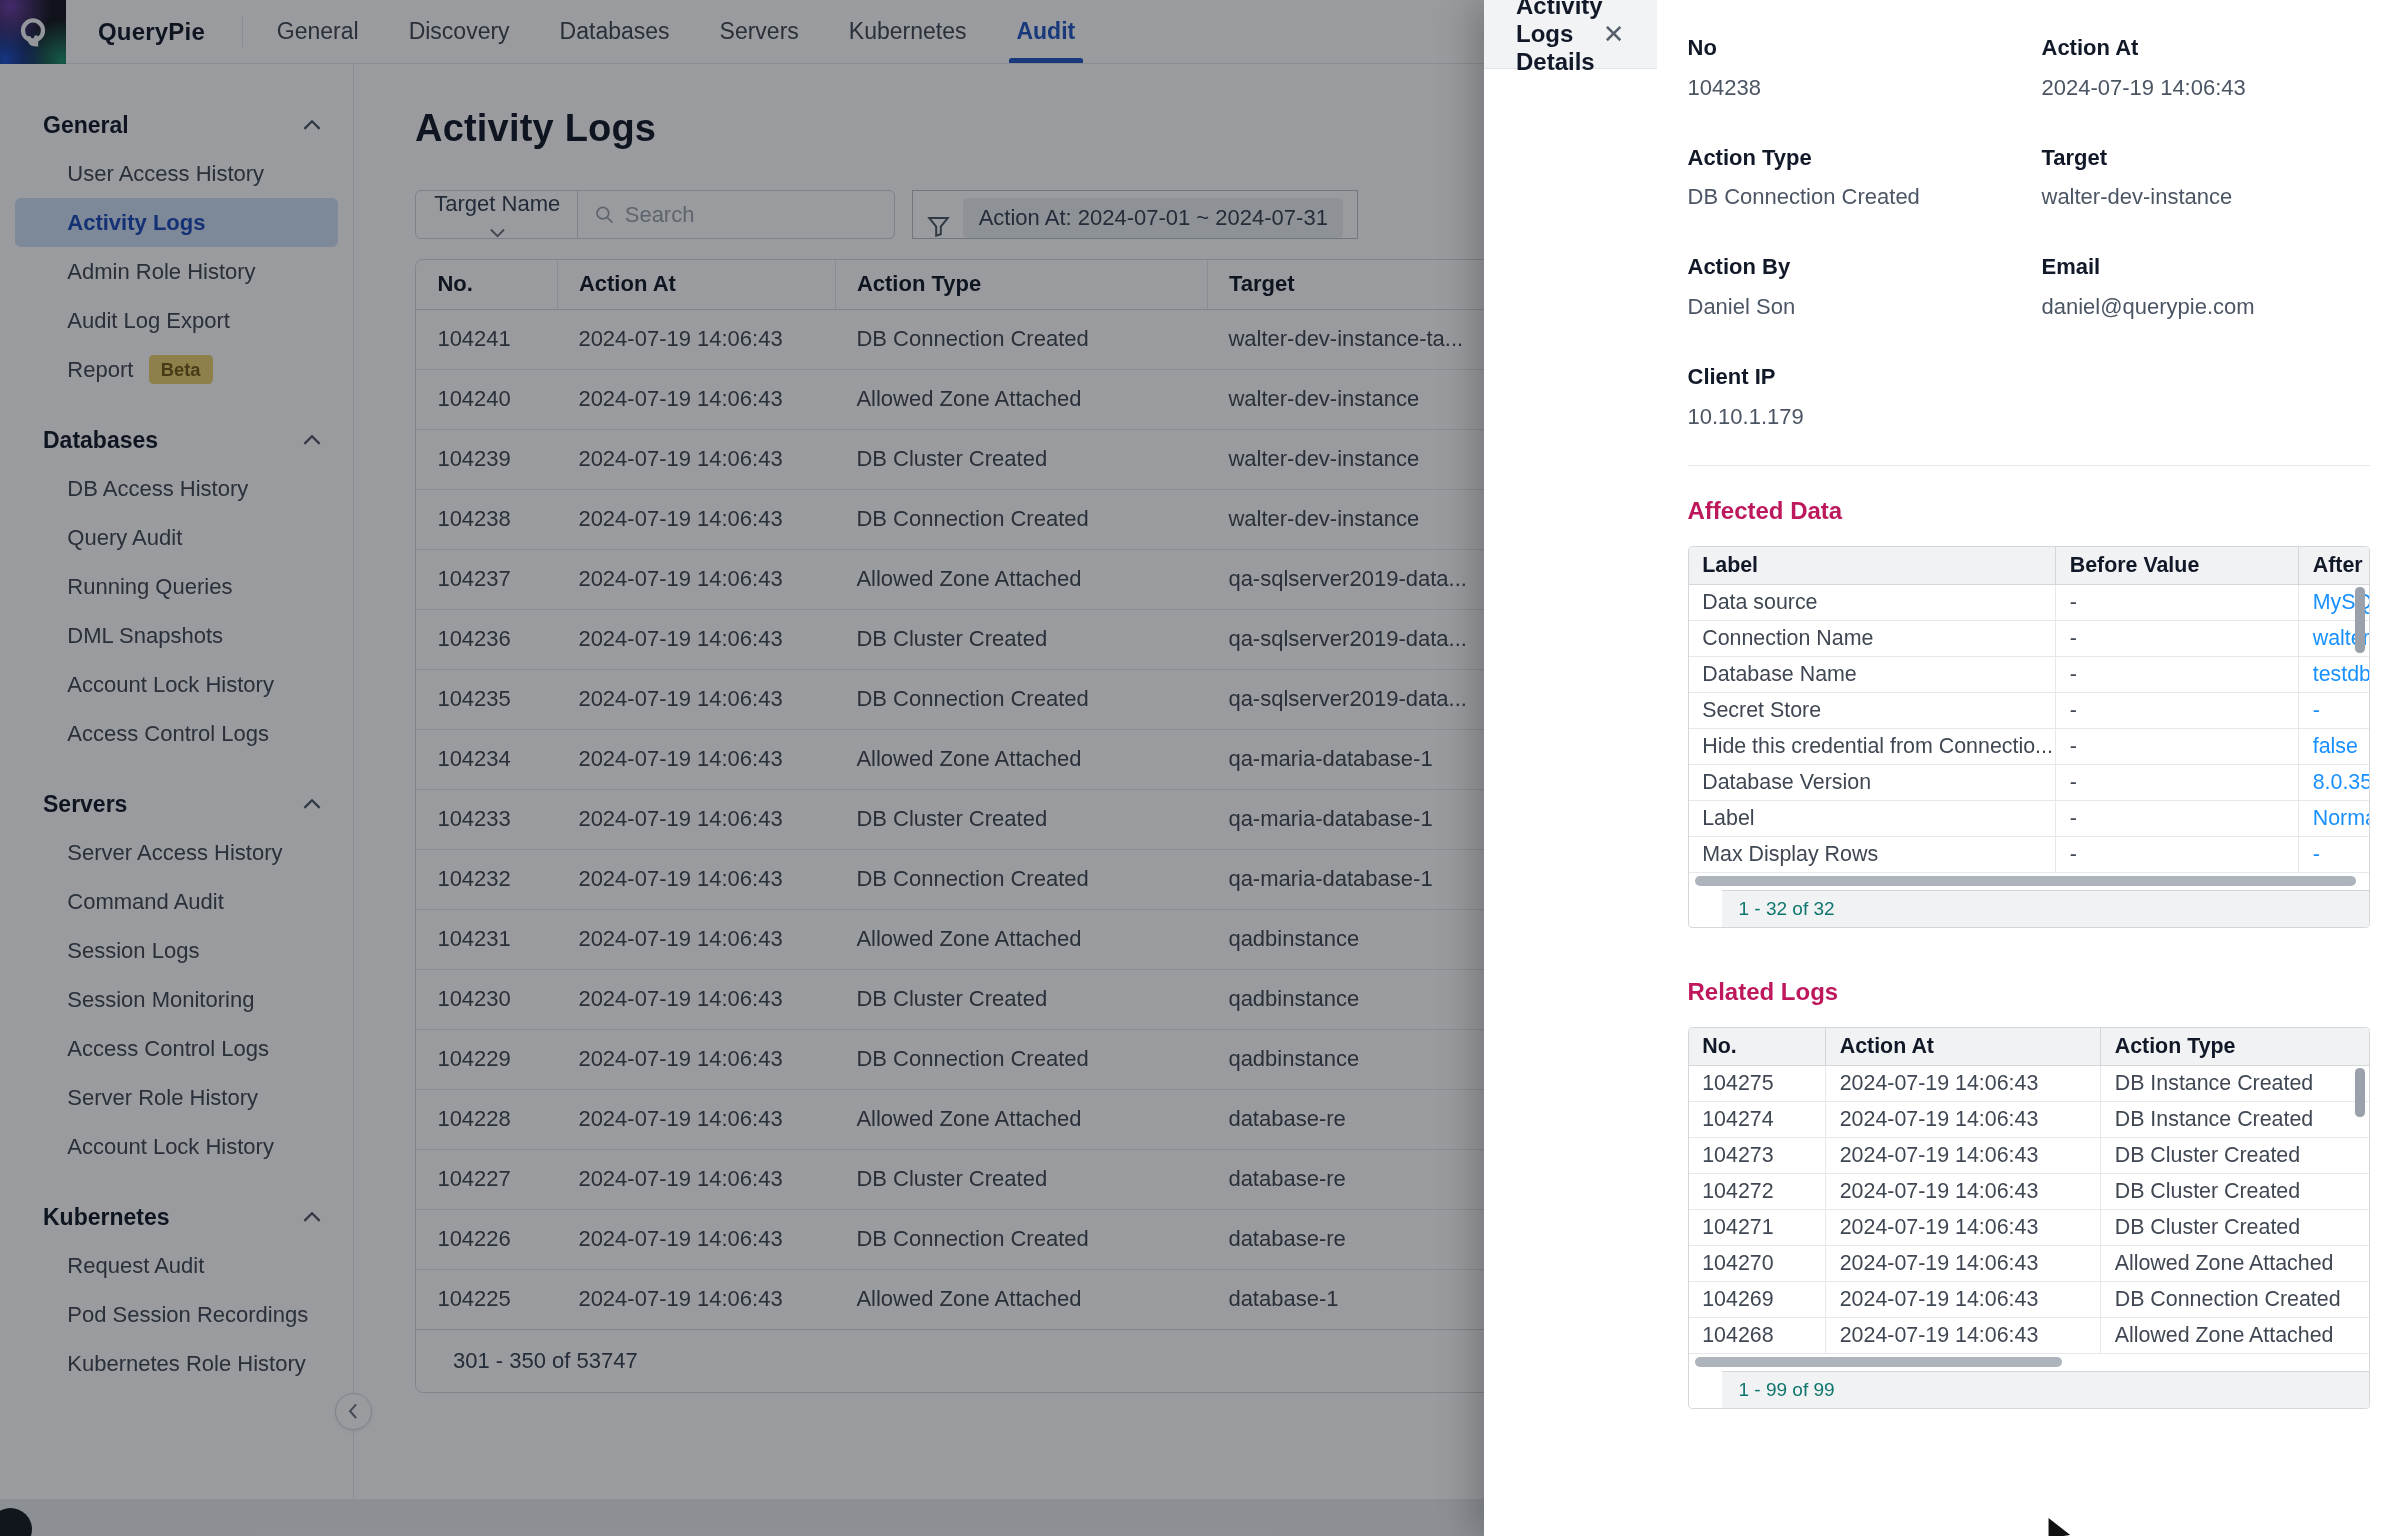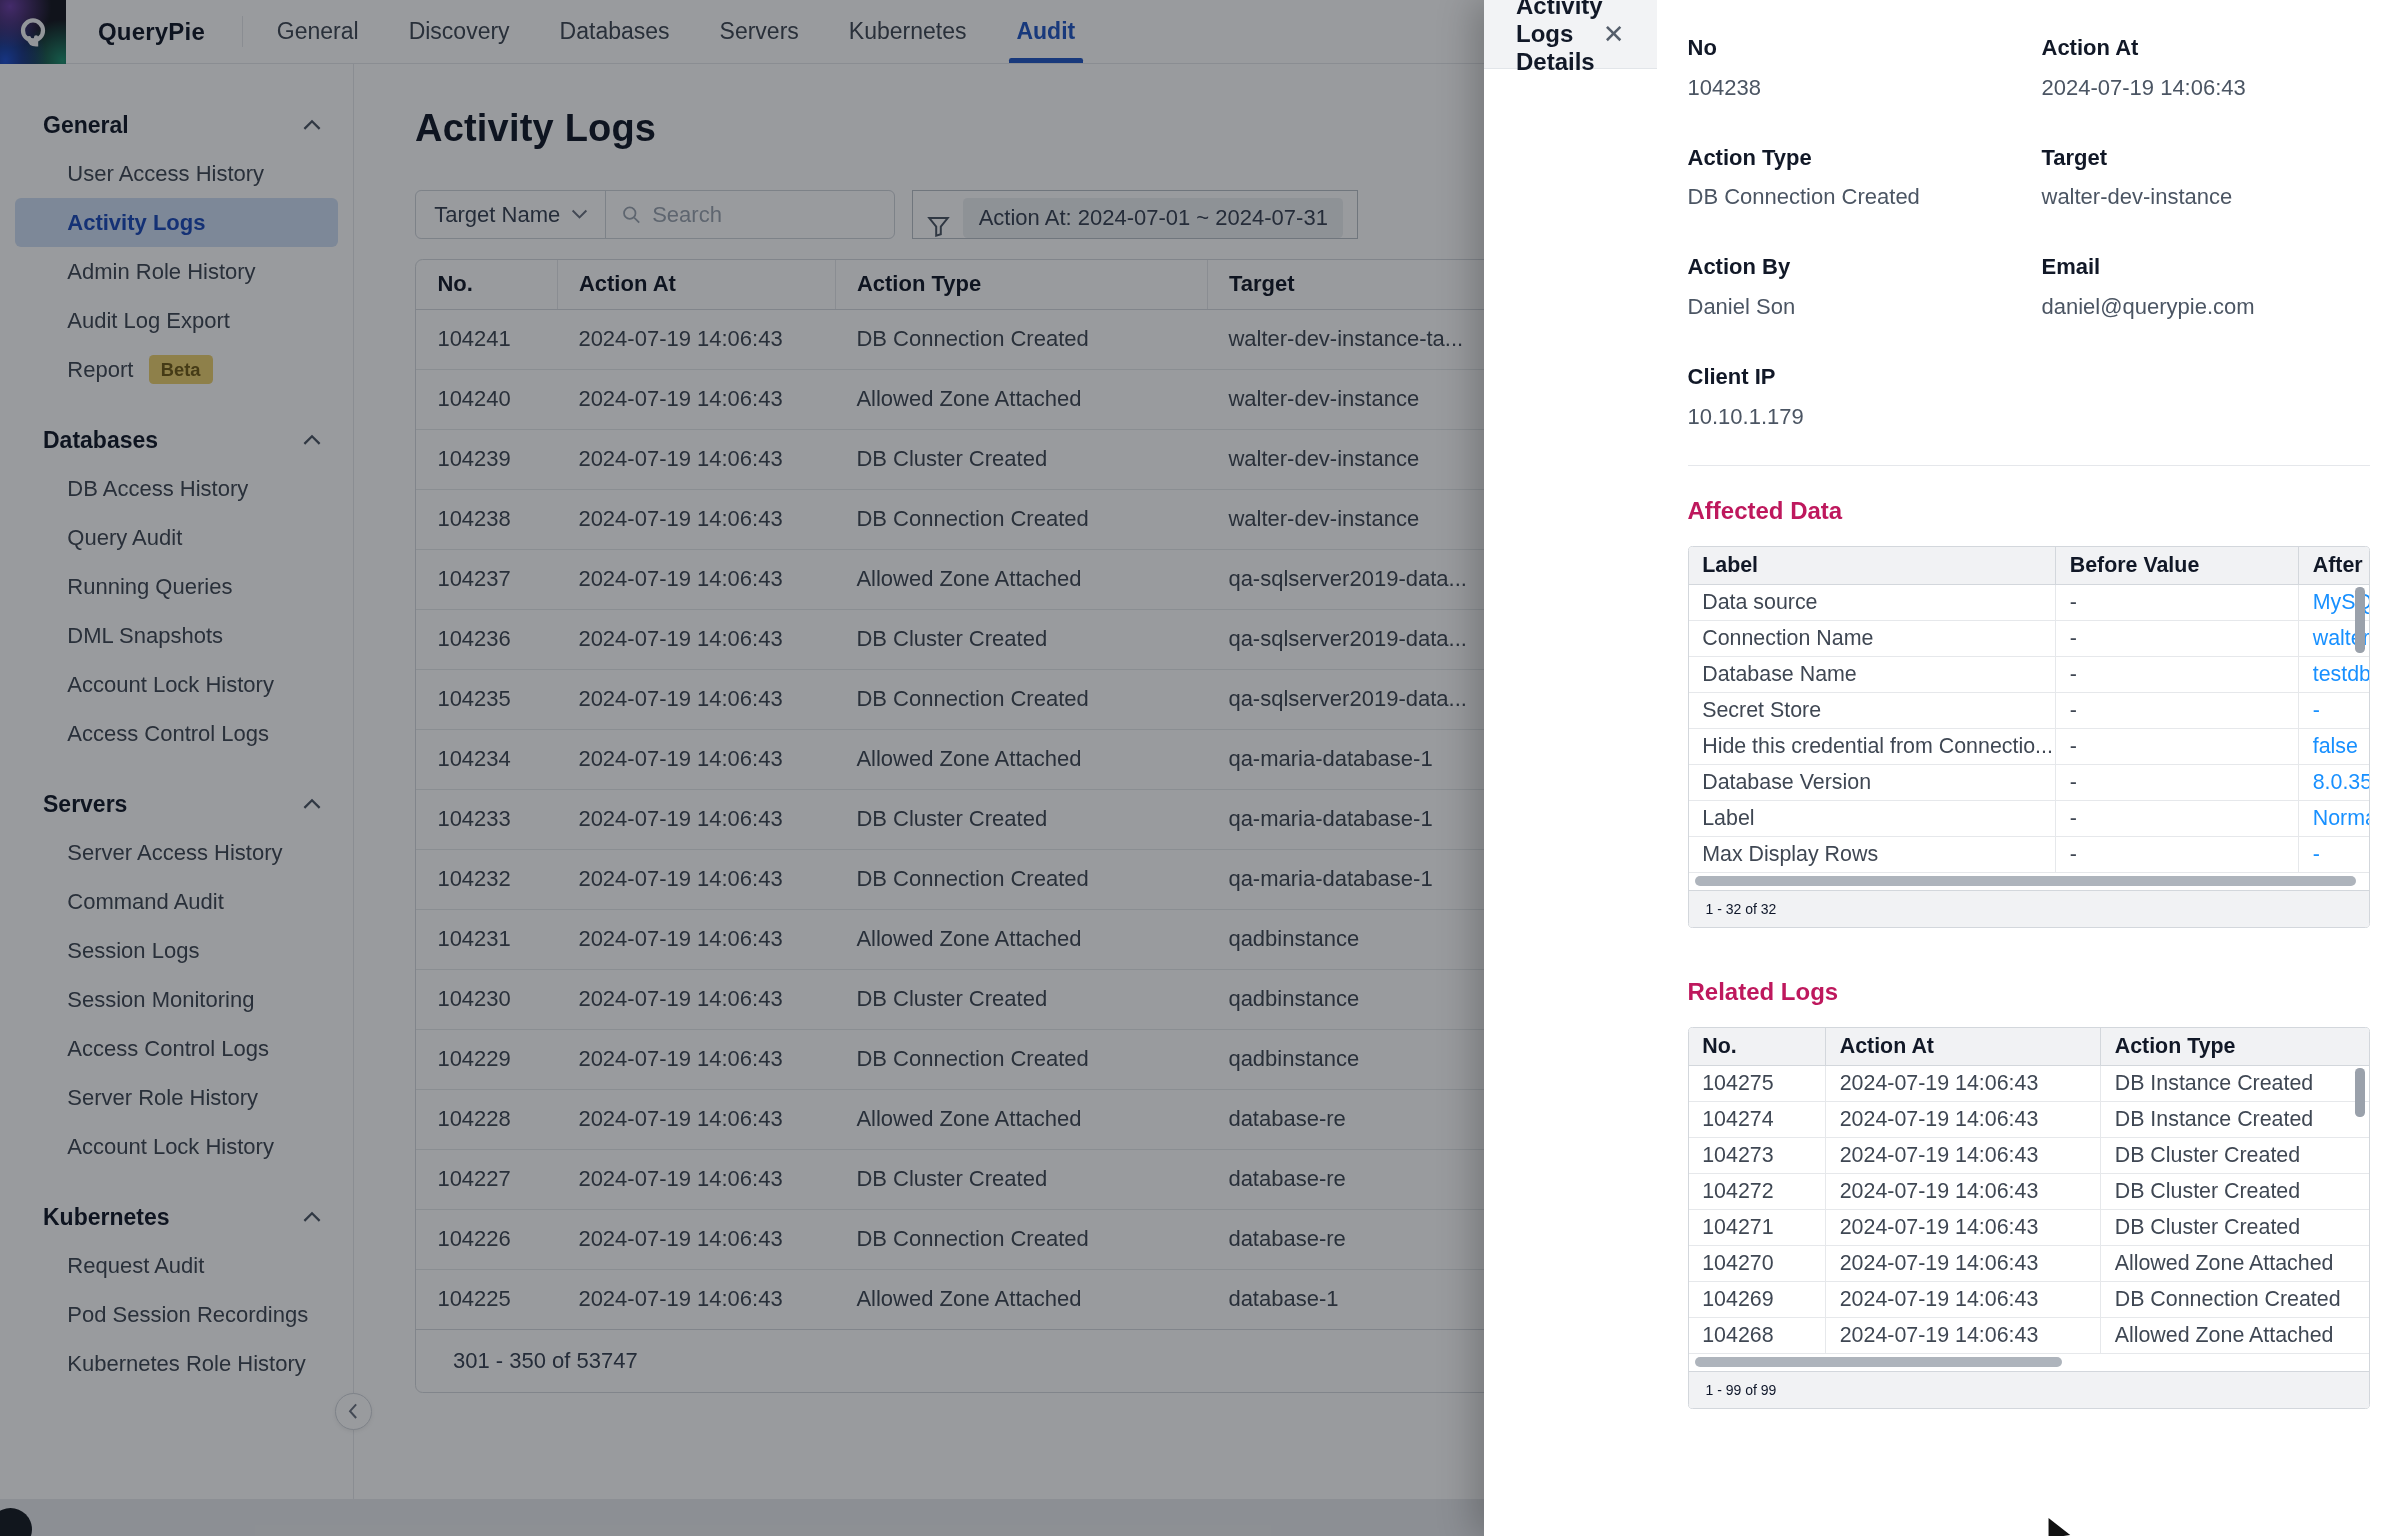--- a/index.html
+++ b/index.html
@@ -39,21 +39,21 @@
            padding:3.1px 12.2px; border-radius:4.6px; }
 
   
   .main { position:absolute; top:64px; left:354px; right:0; bottom:38px; background:#fff;
           padding:43px 0 0 61px; overflow:hidden; z-index:1; }
   .page-title { font-size:38px; font-weight:700; color:#111827; letter-spacing:0.2px; }
   .filter-row { display:flex; align-items:center; gap:17px; margin-top:40px; }
   .search-combo { display:flex; align-items:stretch; width:480px; height:49px;
                   border:0.8px solid #cfd4da; border-radius:6.1px; background:#fff; overflow:hidden; }
   .combo-left { display:flex; align-items:center; gap:10.7px; padding:0 17px 0 18.3px;
-                border-right:0.8px solid #cfd4da; font-size:22px; color:#374151; cursor:pointer; white-space:nowrap; }
+                border-right:0.8px solid #cfd4da; font-size:22px; color:#374151; cursor:pointer; white-space:nowrap;flex-direction:column; }
   .combo-search { display:flex; align-items:center; gap:10.7px; padding:0 15.3px; flex:1; }
   .combo-search input { border:none; outline:none; font-size:22px; color:#374151; width:100%;
                         font-family:"Liberation Sans","DejaVu Sans",sans-serif; background:transparent; }
   .combo-search input::placeholder { color:#9aa3af; }
   .filter-chip-box { display:flex; align-items:flex-end; gap:13.7px; height:49px; padding:0 13.7px;
                      border:0.8px solid #b9bfc7; border-radius:0; background:#fff; cursor:pointer; }
   .chip { background:#edeff2; border-radius:4.6px; padding:6.9px 15.3px; font-size:22px; color:#374151; white-space:nowrap; }
 
   .table-card { width:1375px; margin-top:20px; border:0.8px solid #d6dade; border-radius:7.6px; background:#fff; }
   table.main-table { width:100%; border-collapse:collapse; table-layout:fixed; }
@@ -100,21 +100,21 @@
   .panel-table th { height:37px; background:#f1f2f4; text-align:left; font-size:21.4px; font-weight:600;
                     color:#111827; padding:0 0 0 13.7px; border-bottom:0.8px solid #d3d7dc; border-left:0.8px solid #d3d7dc; white-space:nowrap; overflow:hidden; }
   .panel-table th:first-child { border-left:none; }
   .panel-table td { height:36px; font-size:21.4px; color:#3f4753; padding:0 0 0 13.7px;
                     border-bottom:0.8px solid #e6e8eb; border-left:0.8px solid #e6e8eb; white-space:nowrap; overflow:hidden; }
   .panel-table td:first-child { border-left:none; }
   .panel-table td.after-val { color:#1890ff; }
   .hscroll { height:17px; display:flex; align-items:center; padding:0 6.1px; }
   .hscroll .thumb { height:10.7px; border-radius:5.3px; background:#aeb4bc; }
   .panel-card-footer { height:37px; background:#f1f2f4; border-top:0.8px solid #d3d7dc;
-                       display:flex; align-items:center; padding-left:17px; font-size:14px; color:#0f172a; }
+                       display:flex; align-items:center; padding-left:17px; font-size:19px; color:#0f766e;margin-left:33px; }
   .vscroll-thumb { position:absolute; width:10px; border-radius:4.6px; background:#9aa1ab; right:3.8px; z-index:5; }
 
   .cursor-arrow { position:absolute; z-index:80; }
 </style>
 </head>
 <body>
 
 <div class="app">
 
   <div class="topnav">

